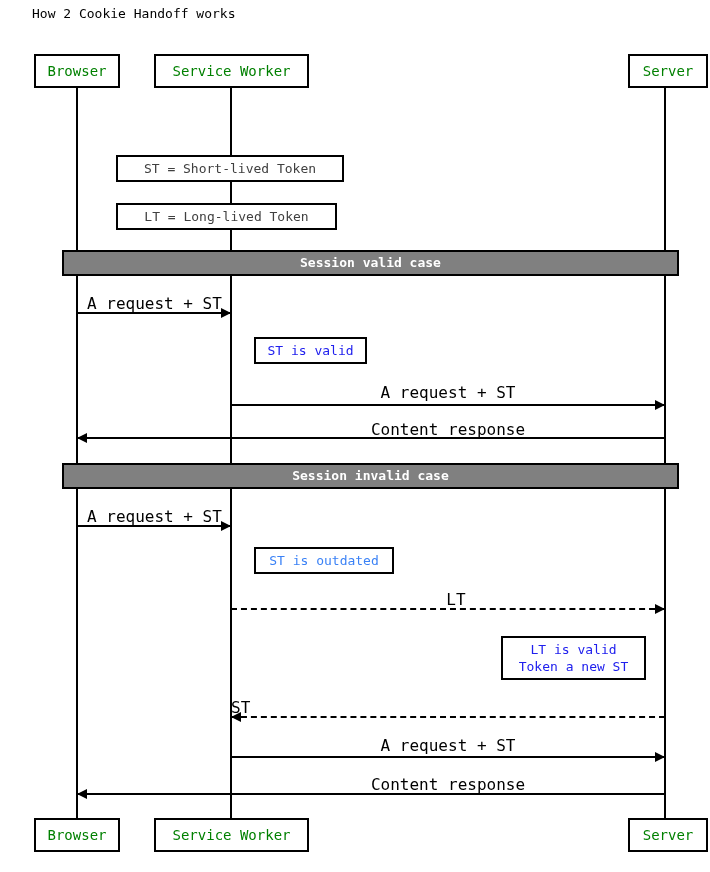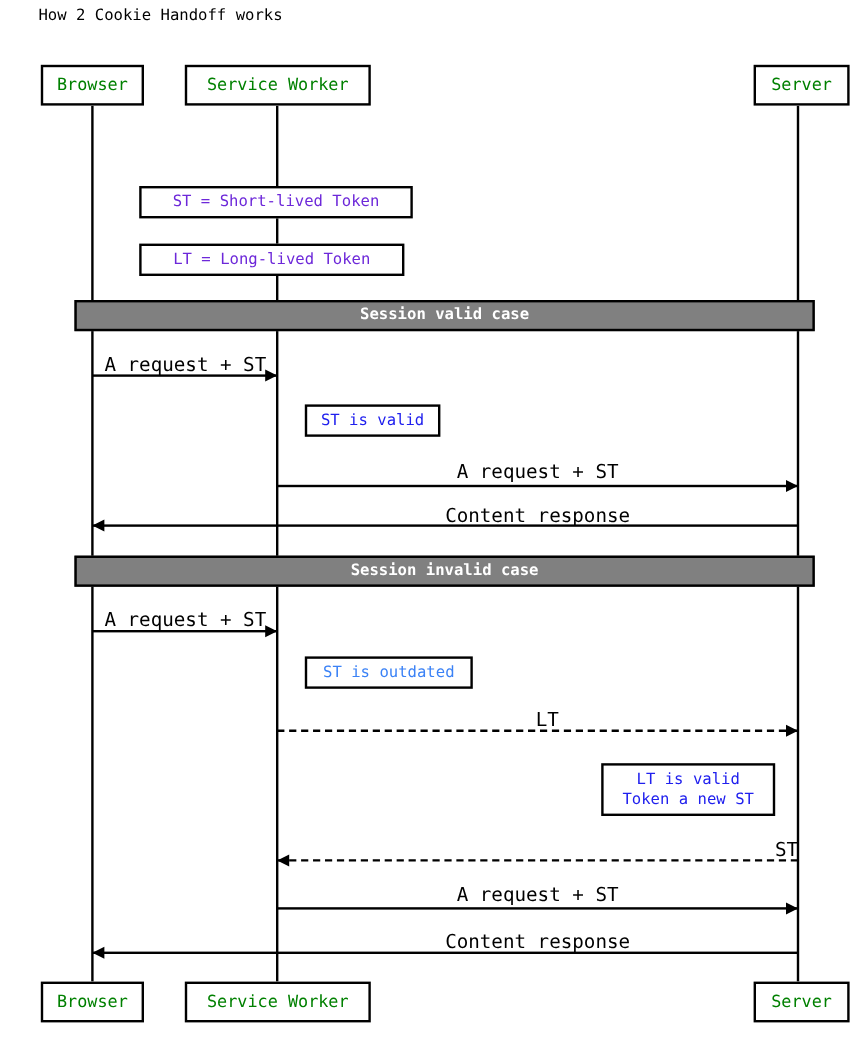--- a/index.html
+++ b/index.html
@@ -47,21 +47,21 @@
   .note {
     position: absolute;
     box-sizing: border-box;
     border: 2px solid #000000;
     background: #ffffff;
     font-size: 13px;
     line-height: 17px;
     padding: 3px 6px;
     white-space: pre;
     text-align: center;
-    color: #6d28d9;
+    color: #404040;
   }
   .note.blue  { color: #2020ee; }
   .note.red   { color: #3b82f6; }
   
   .sectionbar {
     position: absolute;
     box-sizing: border-box;
     border: 2px solid #000000;
     background: #808080;
     color: #ffffff;
@@ -127,21 +127,21 @@
       <div class="arrowhead left" style="top: 433px; left: 53px;"></div>
       <div class="msg-label" style="left: 207px; top: 420px; width: 434px; text-align: center;">Content response</div>
       <div class="msg-line" style="left: 53px; top: 525px; width: 154px;"></div>
       <div class="arrowhead right" style="top: 521px; left: 197px;"></div>
       <div class="msg-label" style="left: 63px; top: 507px; width: 150px; text-align: left;">A request + ST</div>
       <div class="msg-line dashed" style="left: 207px; top: 608px; width: 434px;"></div>
       <div class="arrowhead right" style="top: 604px; left: 631px;"></div>
       <div class="msg-label" style="left: 207px; top: 590px; width: 450px; text-align: center;">LT</div>
       <div class="msg-line dashed" style="left: 207px; top: 716px; width: 434px;"></div>
       <div class="arrowhead left" style="top: 712px; left: 207px;"></div>
-      <div class="msg-label" style="left: 207px; top: 698px; width: 434px; text-align: right;">ST</div>
+      <div class="msg-label" style="left: 207px; top: 698px; width: 434px; text-align: left;">ST</div>
       <div class="msg-line" style="left: 207px; top: 756px; width: 434px;"></div>
       <div class="arrowhead right" style="top: 752px; left: 631px;"></div>
       <div class="msg-label" style="left: 207px; top: 736px; width: 434px; text-align: center;">A request + ST</div>
       <div class="msg-line" style="left: 53px; top: 793px; width: 588px;"></div>
       <div class="arrowhead left" style="top: 789px; left: 53px;"></div>
       <div class="msg-label" style="left: 207px; top: 775px; width: 434px; text-align: center;">Content response</div>
       <div class="note blue" style="left: 230px; top: 337px; width: 113px;">ST is valid</div>
       <div class="note red" style="left: 230px; top: 547px; width: 140px;">ST is outdated</div>
       <div class="note blue" style="left: 477px; top: 636px; width: 145px;">LT is valid
 Token a new ST</div>

